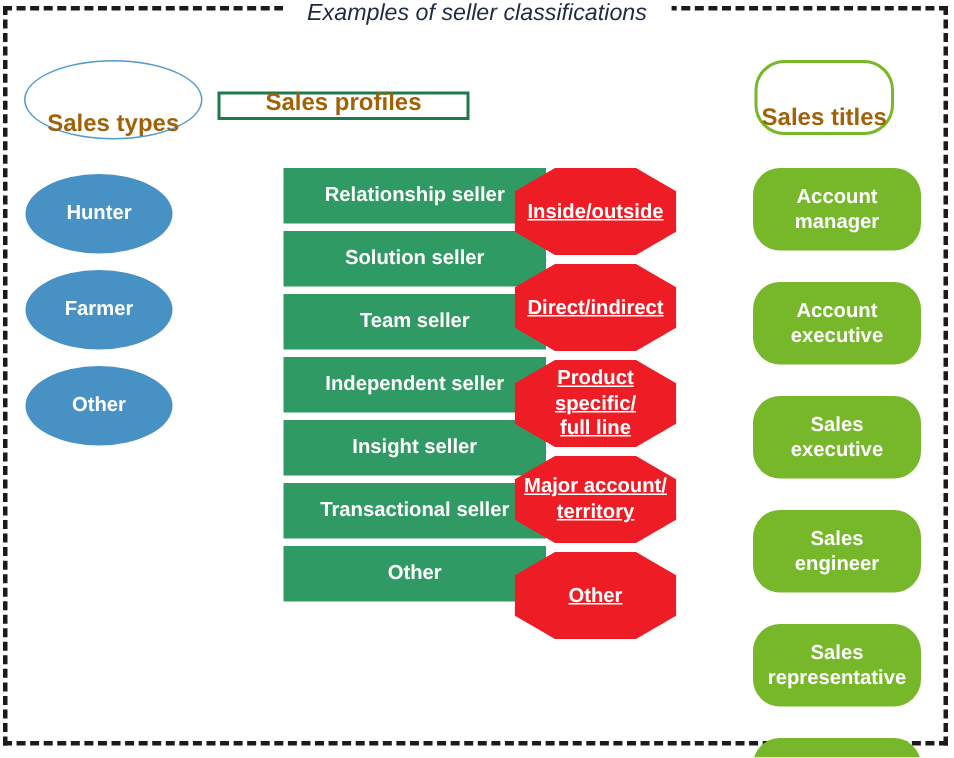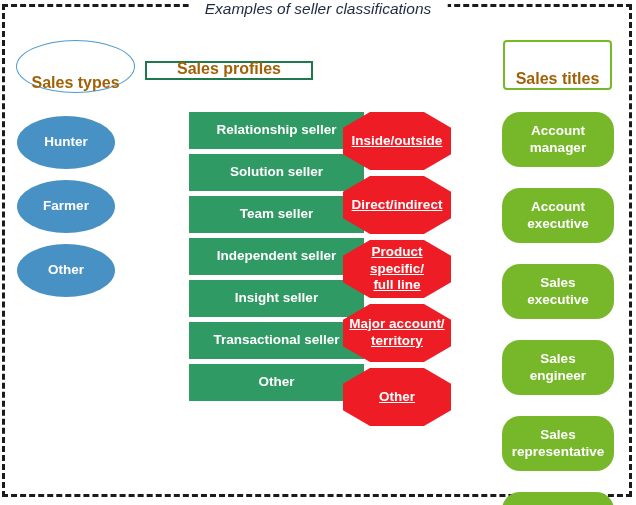--- a/index.html
+++ b/index.html
@@ -40,21 +40,21 @@
     background:#fff;
     font-weight:bold;
     font-size:16px;
     color:#a16207;
     text-align:center;
     box-sizing:border-box;
     z-index:1;
   }
   .hdr-ellipse{left:2px;top:40px;width:119px;height:53px;border:1.6px solid #4f9ace;border-radius:50%;}
   .hdr-rect{left:2px;top:61px;width:168px;height:19px;border:2.5px solid #1e7a4c;}
-  .hdr-rounded{left:1px;top:40px;width:109px;height:50px;border:2px solid #77b82a;border-radius:4px;}
+  .hdr-rounded{left:1px;top:40px;width:93px;height:50px;border:2px solid #77b82a;border-radius:20px;}
   .hdr-octagon-wrap{position:absolute;left:5px;top:36px;width:127px;height:59px;}
   .hdr-octagon-wrap svg{position:absolute;left:0;top:0;}
   .hdr-octagon-label{
     position:absolute;inset:0;
     display:flex;align-items:center;justify-content:center;
     font-weight:bold;font-size:13.5px;color:#1f2a44;
   }
 
   .items{position:absolute;left:0;top:0;width:100%;display:flex;flex-direction:column;}
   .item{

